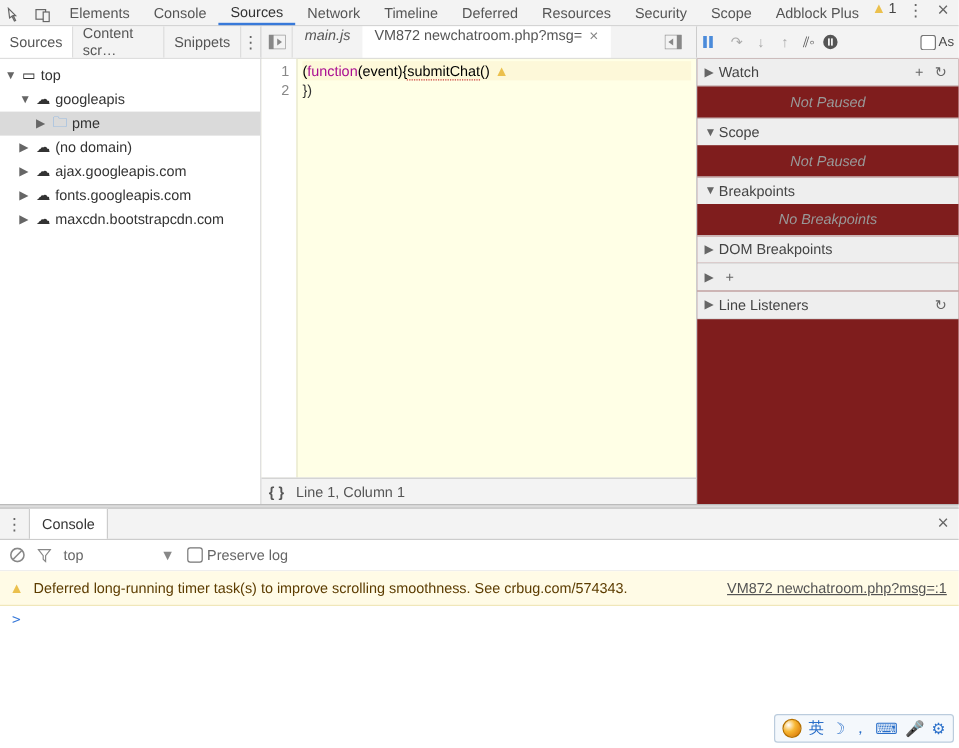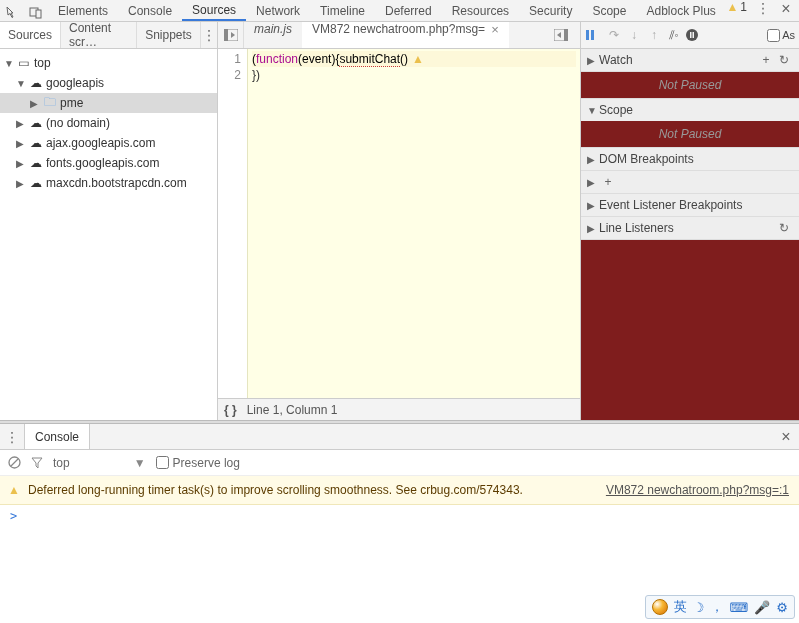--- a/index.html
+++ b/index.html
@@ -245,35 +245,36 @@
       <div class="sect-body">Not Paused</div>
     </div>
     <div class="sect">
       <div class="sect-h open">
           <span class="arrow"></span>
           <span class="title">Scope</span>
         </div>
       <div class="sect-body">Not Paused</div>
     </div>
     <div class="sect">
+      <div class="sect-h open">
+          <span class="arrow"></span>
+          <span class="title">Breakpoints</span>
+        </div>
+      <div class="sect-body">No Breakpoints</div>
+    </div>
+    <div class="sect">
         <div class="sect-h closed">
           <span class="arrow"></span>
           <span class="title">DOM Breakpoints</span>
         </div>
       </div>
     <div class="sect">
         <div class="sect-h closed">
           <span class="arrow"></span>
           <span class="btn">+</span>
-        </div>
-      </div>
-    <div class="sect">
-        <div class="sect-h closed">
-          <span class="arrow"></span>
-          <span class="title">Event Listener Breakpoints</span>
         </div>
       </div>
     <div class="sect">
         <div class="sect-h closed">
           <span class="arrow"></span>
           <span class="title">Line Listeners</span>
           <span class="btn">↻</span>
         </div>
       </div>
   </div>

